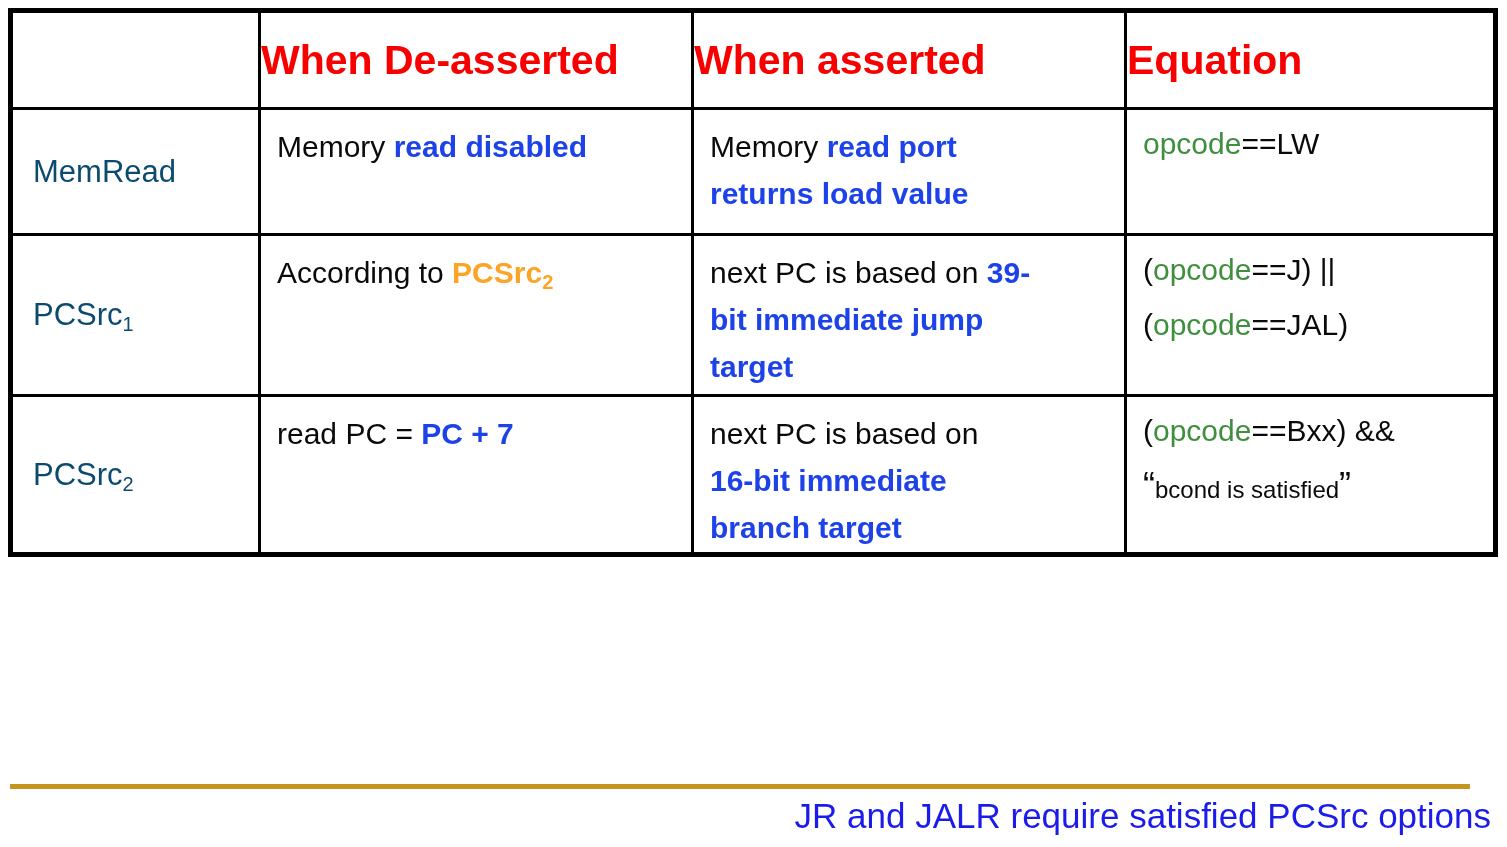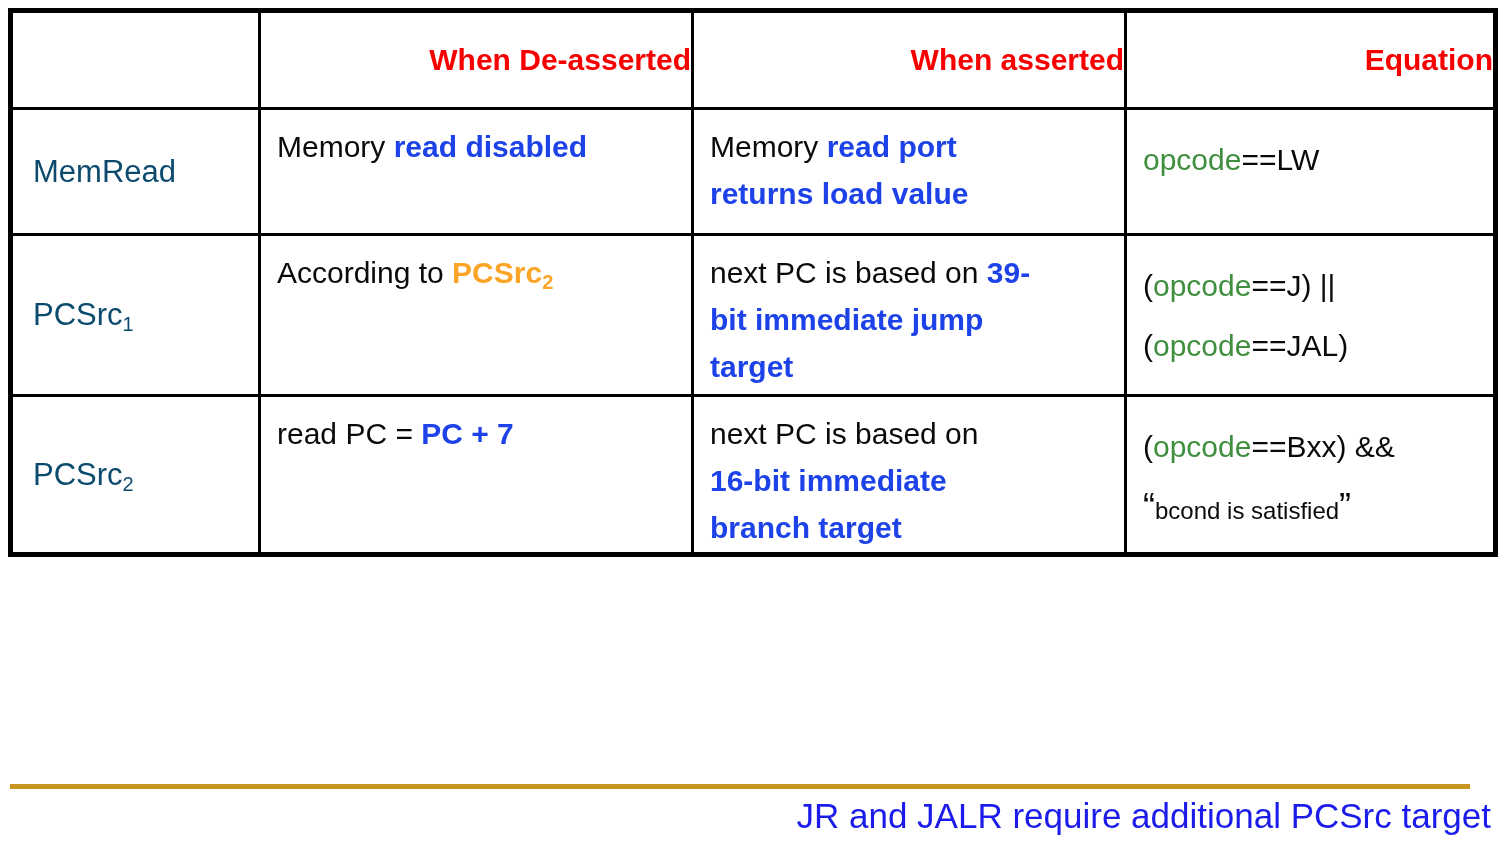--- a/index.html
+++ b/index.html
@@ -19,22 +19,22 @@
     table-layout:fixed;
     border:5px solid #000;
   }
   .ctl th, .ctl td {
     border:3px solid #000;
     background:#fff;
   }
   .ctl th {
     color:#f80000;
     font-weight:bold;
-    font-size:30px;
-    text-align:right;
+    font-size:41px;
+    text-align:left;
     vertical-align:middle;
     padding:0;
   }
   td.sig {
     vertical-align:middle;
     color:#0c4a6e;
     font-size:31px;
     padding:0 0 0 20px;
     font-weight:normal;
   }
@@ -43,21 +43,21 @@
     font-size:30px;
     line-height:47px;
     padding:13px 10px 0 16px;
     margin-top:21px;
   }
   td.eq {
     vertical-align:top;
     font-size:30px;
     padding:12px 6px 0 16px;
   }
-  .eq-line { line-height:44px; margin-bottom:11px; white-space:nowrap;margin-top:16px; }
+  .eq-line { line-height:44px; margin-bottom:11px; white-space:nowrap; }
 
   .em      { color:#1d43e8; font-weight:bold; }
   .oem     { color:#fca426; font-weight:bold; }
   .green   { color:#3f8f3f; }
   .sub     { font-size:20px; vertical-align:-6px; line-height:0; }
   .q       { font-size:36px; }
   .eq-small{ font-size:24px; }
 
   
   .divider {
@@ -136,13 +136,13 @@
     </td>
     <td class="eq">
       <div class="eq-line"><span>(</span><span class="green">opcode</span><span>==Bxx) &amp;&amp;</span></div>
       <div class="eq-line"><span class="q">“</span><span class="eq-small">bcond is satisfied</span><span class="q">”</span></div>
     </td>
   </tr>
 </tbody>
   </table>
 
 <div class="divider"></div>
-<div class="footer-note">JR and JALR require additional PCSrc target</div>
+<div class="footer-note">JR and JALR require satisfied PCSrc options</div>
 
 </body></html>

